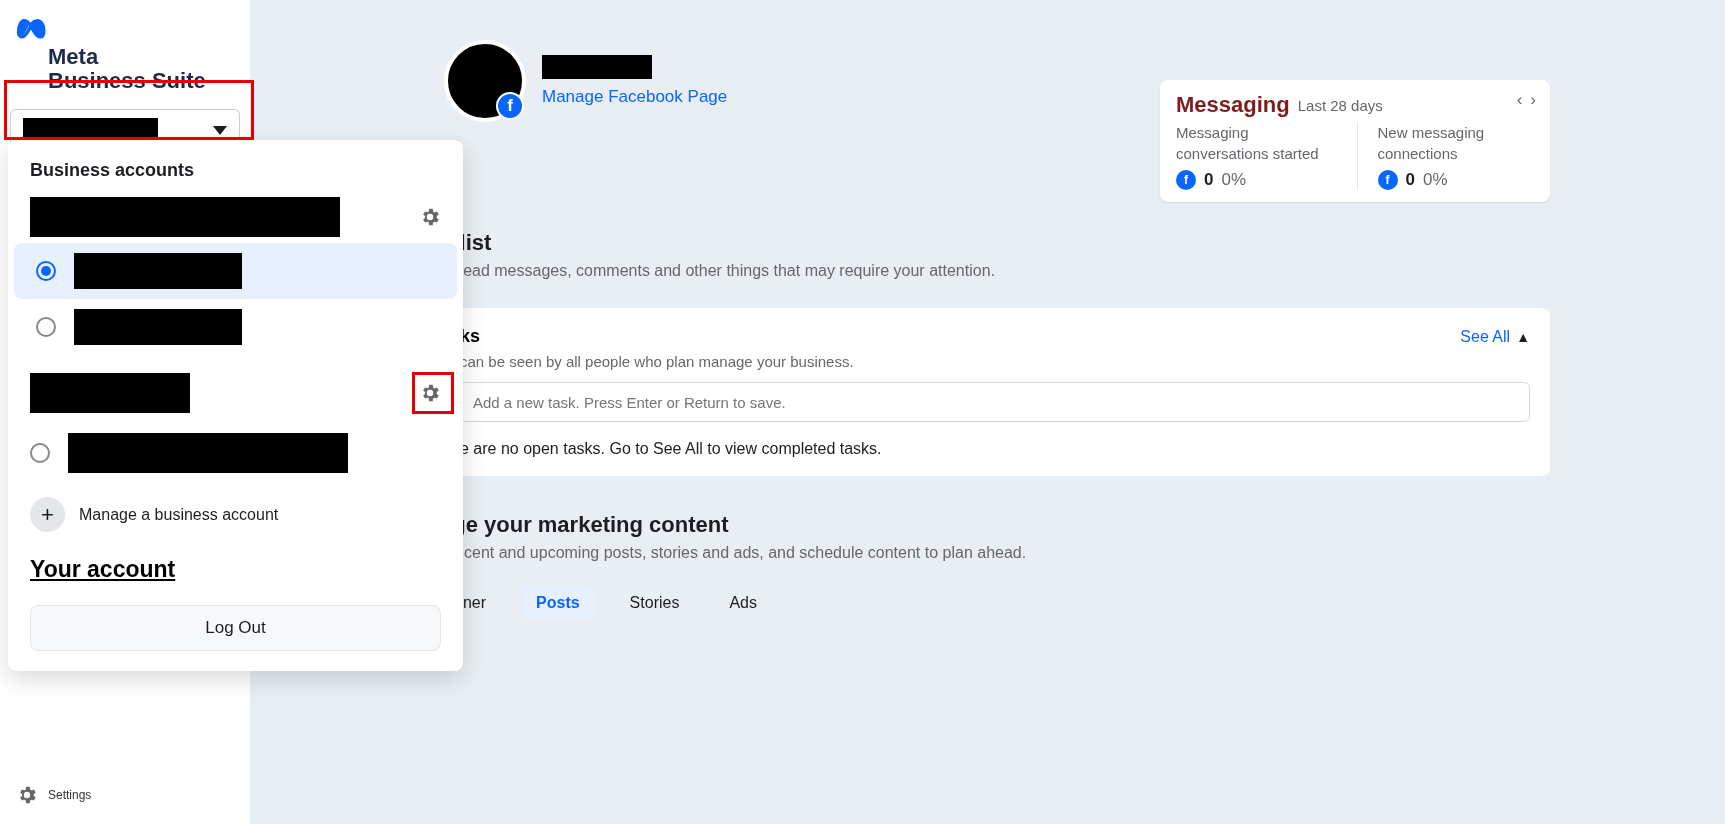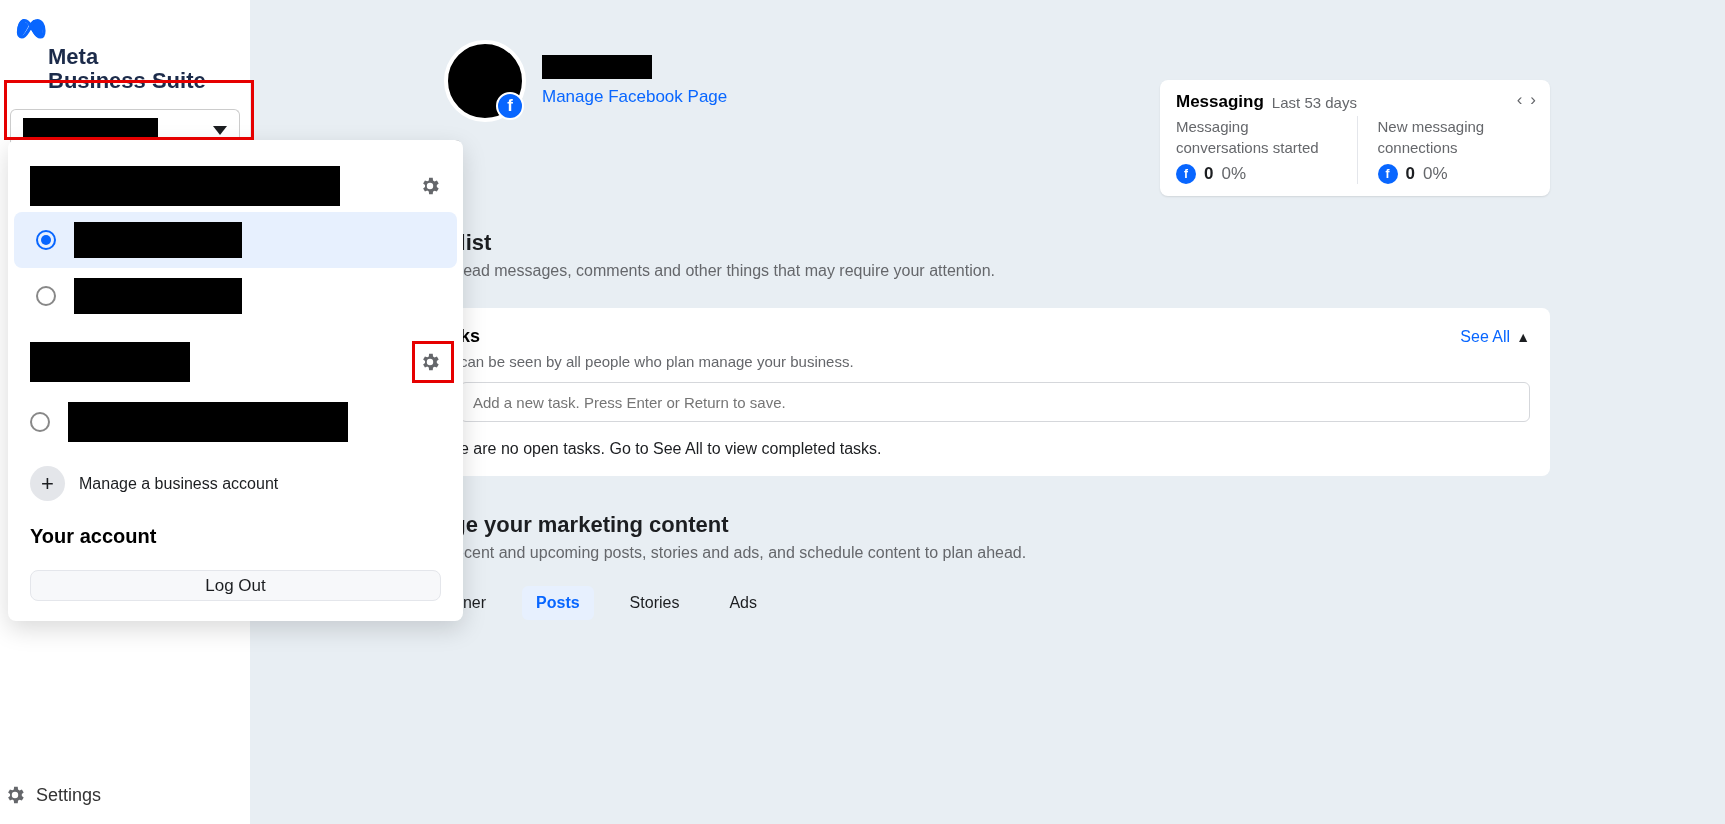--- a/index.html
+++ b/index.html
@@ -11,21 +11,21 @@
     .logo-brand svg { width: 30px; height: 30px; margin-right: 2px; }
     .logo-text { font-size: 22px; font-weight: 600; line-height: 1.1; margin-top: 31px; }
     .logo-text .l2 { font-size: 22px; }
     
     .redbox-1 { position: absolute; left: 4px; top: 80px; width: 250px; height: 60px; border: 3px solid #e60000; z-index: 30; pointer-events: none; }
     .account-select-btn { margin: 6px 10px; border: 1px solid #ccc; border-radius: 6px; height: 44px; display: flex; align-items: center; justify-content: space-between; padding: 0 12px; border-bottom: 2px solid #0866ff; }
     .black-redact { background: #000; display: inline-block; }
     .account-select-btn .black-redact { width: 135px; height: 26px; }
     .caret-down { width: 0; height: 0; border-left: 7px solid transparent; border-right: 7px solid transparent; border-top: 9px solid #1c1e21; }
     
-    .settings-bottom { position: absolute; bottom: 18px; left: 4px; display: flex; align-items: center; gap: 10px; color: #333; font-size: 18px; }
+    .settings-bottom { position: absolute; bottom: 18px; left: 16px; display: flex; align-items: center; gap: 10px; color: #333; font-size: 12px; }
     .gear { width: 22px; height: 22px; color: #65676b; }
     
     .dropdown-panel { position: absolute; left: 8px; top: 140px; width: 455px; background: #fff; border-radius: 8px; box-shadow: 0 8px 24px rgba(0,0,0,0.15); z-index: 20; padding: 20px 0 16px 0; }
     .dropdown-header { font-size: 18px; font-weight: 600; color: #1c1e21; padding: 0 22px 10px 22px; }
     .business-row { display: flex; align-items: center; justify-content: space-between; padding: 6px 22px; }
     .business-row .black-redact { width: 310px; height: 40px; }
     .gear-btn { width: 22px; height: 22px; color: #65676b; cursor: pointer; }
     .page-option { display: flex; align-items: center; padding: 10px 22px; border-radius: 8px; margin: 0 6px; }
     .page-option.selected { background: #e7f0fe; }
     .radio { width: 20px; height: 20px; border: 2px solid #1c1e21; border-radius: 50%; display: flex; align-items: center; justify-content: center; margin-right: 18px; flex-shrink: 0; }
@@ -35,43 +35,43 @@
     .page-option .black-redact { width: 168px; height: 36px; }
     .business-row2 { display: flex; align-items: center; justify-content: space-between; padding: 10px 22px; margin-top: 8px; }
     .business-row2 .black-redact { width: 160px; height: 40px; }
     .business-row2 .gear-btn { position: relative; }
     .redbox-2 { position: absolute; right: 9px; width: 42px; height: 42px; border: 3px solid #e60000; z-index: 21; pointer-events: none; }
     .page-option2 { display: flex; align-items: center; padding: 10px 22px; }
     .page-option2 .black-redact { width: 280px; height: 40px; }
     .create-business { display: flex; align-items: center; padding: 14px 22px; gap: 14px; cursor: pointer; }
     .plus-circle { width: 35px; height: 35px; background: #e4e6ea; border-radius: 50%; display: flex; align-items: center; justify-content: center; font-size: 22px; color: #1c1e21; font-weight: 300; }
     .create-business .txt { font-size: 16px; color: #1c1e21; }
-    .your-account { font-size: 20px; font-weight: 600; padding: 10px 22px 14px; }
-    .logout-btn { margin: 8px 22px 4px; height: 31px; border: 1px solid #e4e6eb; background: #f7f8fa; border-radius: 8px; display: flex; align-items: center; justify-content: center; font-size: 17px; color: #1c1e21; cursor: pointer; }
+    .your-account { font-size: 23px; font-weight: 600; padding: 10px 22px 14px; text-decoration: underline; }
+    .logout-btn { margin: 8px 22px 4px; height: 46px; border: 1px solid #e4e6eb; background: #f7f8fa; border-radius: 8px; display: flex; align-items: center; justify-content: center; font-size: 17px; color: #1c1e21; cursor: pointer; }
     
     .scroll-thumb { position: absolute; left: 452px; top: 140px; width: 8px; height: 350px; background: #9aa0a6; border-radius: 4px; z-index: 15; }
     
     .cover { position: absolute; left: 410px; top: 0; right: 0; height: 58px; background: linear-gradient(180deg, #3a3d42 0%, #4a4d52 100%); border-radius: 0 0 0 0; }
     
     .page-header { position: absolute; left: 444px; top: 40px; display: flex; align-items: center; z-index: 6; }
     .page-avatar { width: 82px; height: 82px; background: #000; border-radius: 50%; border: 4px solid #fff; position: relative; }
     .page-avatar .fb-badge { position: absolute; right: -2px; bottom: -2px; width: 28px; height: 28px; background: #0866ff; border-radius: 50%; display: flex; align-items: center; justify-content: center; color: #fff; font-weight: 700; font-size: 17px; border: 2px solid #fff; }
     .page-header-info { margin-left: 16px; display: flex; flex-direction: column; gap: 8px; }
     .page-header-info .black-redact { width: 110px; height: 24px; }
     .manage-link { color: #0866ff; font-size: 17px; }
     
     .action-row { position: absolute; left: 464px; top: 148px; display: flex; gap: 10px; }
     .btn { height: 46px; border-radius: 8px; display: flex; align-items: center; justify-content: center; gap: 10px; font-size: 17px; font-weight: 600; cursor: pointer; border: 1px solid #d5d7db; background: #fff; color: #1c1e21; padding: 0 20px; }
     .btn-primary { background: #0866ff; color: #fff; border: none; width: 400px; }
     .btn .icon { width: 22px; height: 22px; }
     .btn-more { width: 100px; }
     
     .stats-card { position: absolute; right: 175px; top: 80px; width: 390px; background: #fff; border-radius: 8px; padding: 12px 16px; box-shadow: 0 1px 2px rgba(0,0,0,0.1); z-index: 6; }
     .stats-header { display: flex; align-items: center; gap: 8px; }
-    .stats-title { font-size: 17px; font-weight: 700; color: #000000; }
+    .stats-title { font-size: 22px; font-weight: 700; color: #7f1d1d; }
     .stats-sub { font-size: 15px; color: #65676b; }
     .stats-nav { position: absolute; right: 14px; top: 10px; display: flex; gap: 8px; color: #65676b; }
     .stats-nav .chev { font-size: 17px; cursor: pointer; }
     .stats-cols { display: flex; gap: 24px; margin-top: 4px; }
     .stats-col { flex: 1; }
     .stats-col.div { border-left: 1px solid #e4e6eb; padding-left: 20px; }
     .stats-col .label { font-size: 15px; color: #65676b; line-height: 1.4; }
     .stats-col .val { display: flex; align-items: center; gap: 8px; margin-top: 6px; font-size: 17px; color: #1c1e21; font-weight: 600; }
     .fb-dot { width: 20px; height: 20px; background: #0866ff; border-radius: 50%; display: inline-flex; align-items: center; justify-content: center; color: #fff; font-size: 12px; font-weight: 700; }
     
@@ -121,20 +121,21 @@
     <svg class="gear" viewBox="0 0 24 24">
         <path fill="currentColor" d="M19.4 13a7.5 7.5 0 000-2l2.1-1.6-2-3.4-2.5 1a7.5 7.5 0 00-1.7-1L15 3h-4l-.3 2.9a7.5 7.5 0 00-1.7 1l-2.5-1-2 3.4L6.6 11a7.5 7.5 0 000 2l-2.1 1.6 2 3.4 2.5-1a7.5 7.5 0 001.7 1L11 21h4l.3-2.9a7.5 7.5 0 001.7-1l2.5 1 2-3.4zM12 15.5A3.5 3.5 0 1115.5 12 3.5 3.5 0 0112 15.5z"></path>
       </svg>
     <span>Settings</span>
   </div>
 </div>
 
 <div class="redbox-1"></div>
 
 <div class="dropdown-panel">
+  <div class="dropdown-header">Business accounts</div>
   <div class="business-row">
     <span class="black-redact"></span>
     <svg class="gear-btn" viewBox="0 0 24 24">
         <path fill="currentColor" d="M19.4 13a7.5 7.5 0 000-2l2.1-1.6-2-3.4-2.5 1a7.5 7.5 0 00-1.7-1L15 3h-4l-.3 2.9a7.5 7.5 0 00-1.7 1l-2.5-1-2 3.4L6.6 11a7.5 7.5 0 000 2l-2.1 1.6 2 3.4 2.5-1a7.5 7.5 0 001.7 1L11 21h4l.3-2.9a7.5 7.5 0 001.7-1l2.5 1 2-3.4zM12 15.5A3.5 3.5 0 1115.5 12 3.5 3.5 0 0112 15.5z"></path>
       </svg>
   </div>
   <div class="page-option selected">
     <span class="radio">
         <span class="dot"></span>
       </span>
@@ -196,21 +197,21 @@
   </div>
 </div>
 
 <div class="stats-card">
   <div class="stats-nav">
     <span class="chev">‹</span>
     <span class="chev">›</span>
   </div>
   <div class="stats-header">
     <span class="stats-title">Messaging</span>
-    <span class="stats-sub">Last 53 days</span>
+    <span class="stats-sub">Last 28 days</span>
   </div>
   <div class="stats-cols">
     <div class="stats-col">
       <div class="label">Messaging conversations started</div>
       <div class="val">
         <span class="fb-dot">f</span>
         <span>0</span>
         <span style="font-weight:400;color:#65676b">0%</span>
       </div>
     </div>

